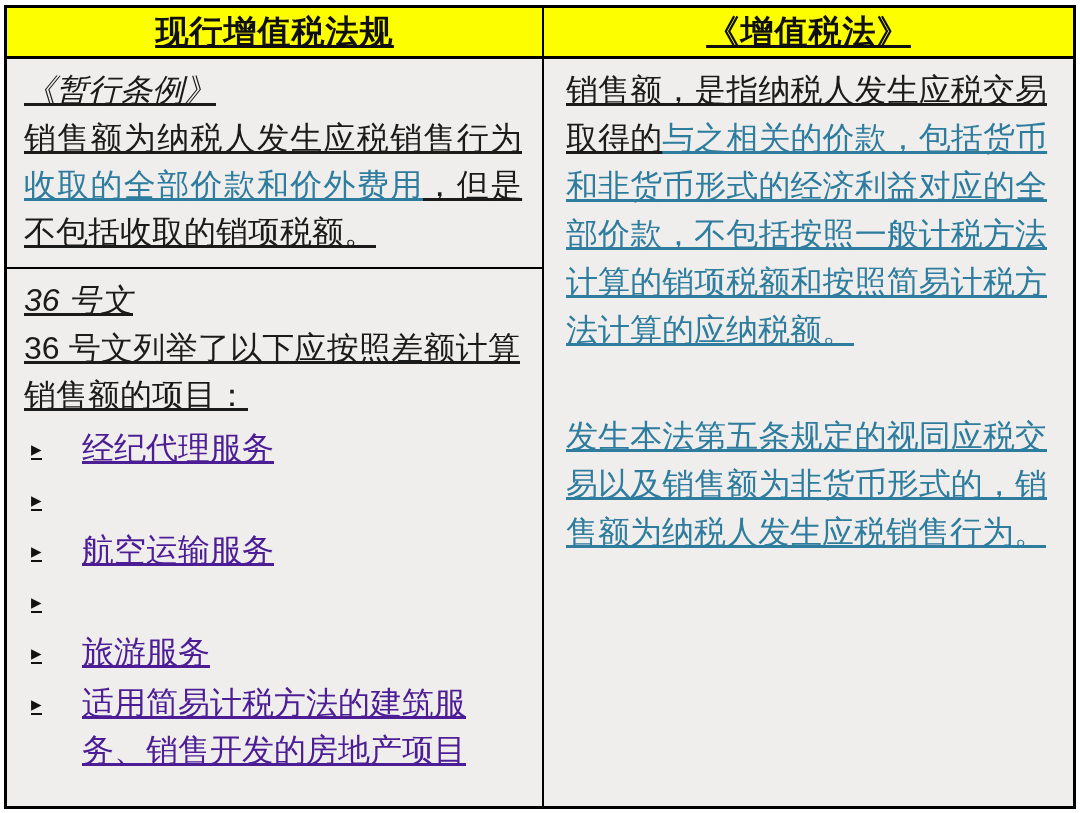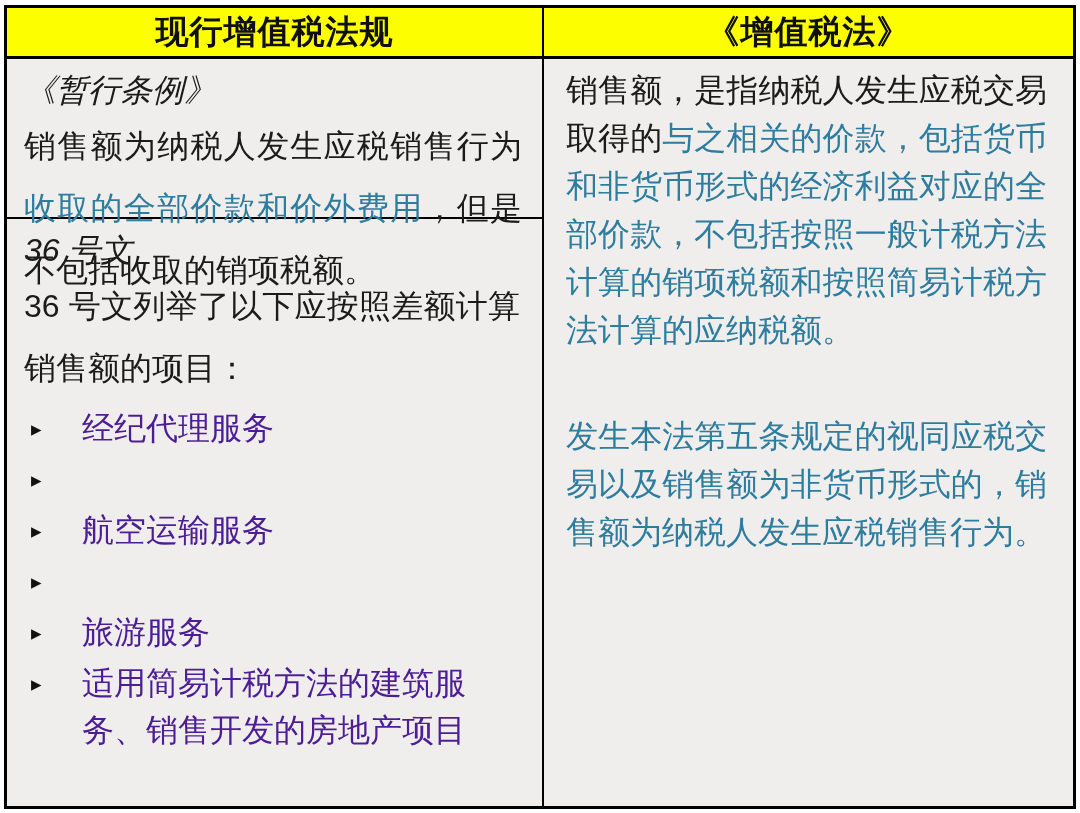--- a/index.html
+++ b/index.html
@@ -1,38 +1,38 @@
 <!DOCTYPE html>
 <html><head>
 <meta charset="utf-8">
 <style>
-  * { margin:0; padding:0; box-sizing:border-box; }
+  * { margin:0; padding:0; box-sizing:border-box;text-decoration:underline; }
   html,body { width:1080px; height:813px; background:#ffffff;
     font-family:"Liberation Sans","DejaVu Sans",sans-serif; }
   .canvas { position:relative; width:1080px; height:813px; background:#ffffff; overflow:hidden; }
 
   .tbl { position:absolute; left:4px; top:5px; width:1072px; height:804px;
     border:3px solid #000; background:#EFEEEC; display:flex; flex-direction:column; }
 
   .hdr-row { flex:none; display:flex; height:51px; background:#FDFF00; border-bottom:3px solid #000; }
   .hdr-cell { display:flex; align-items:center; justify-content:center;
     font-size:33px; font-weight:bold; color:#101010; letter-spacing:1px; }
   .hdr-left { width:537px; border-right:2px solid #000; }
   .hdr-right { flex:1; }
 
   .body-row { flex:1; display:flex; min-height:0; }
   .col-left { width:537px; border-right:2px solid #000; display:flex; flex-direction:column; }
   .col-right { flex:1; padding:7px 26px 8px 22px; }
 
   .cell { font-size:32px; line-height:47px; color:#1b1b1b; }
-  .cell1 { flex:none; height:160px; border-bottom:2px solid #000; padding:7px 20px 8px 17px; }
+  .cell1 { flex:none; height:210px; border-bottom:2px solid #000; padding:7px 20px 8px 17px; }
   .cell2 { flex:1; padding:7px 22px 4px 17px; }
 
   .cell-title { font-style:italic; font-size:32px; line-height:49px; color:#1b1b1b; }
-  .cell-text { font-size:32px; line-height:62px; color:#1b1b1b; text-align:justify; text-justify:inter-ideograph; }
+  .cell-text { font-size:32px; line-height:47px; color:#1b1b1b; text-align:justify; text-justify:inter-ideograph; }
   .col-right .cell-text { line-height:48px; }
   .teal { color:#2E7C9E; }
 
   .bullet-list { margin-top:6px; }
   .bullet-item { display:flex; margin-top:4px; }
   .bullet-marker { flex:none; width:58px; padding-left:7px; font-size:21px; line-height:47px; color:#111; }
   .bullet-text { flex:1; font-size:32px; line-height:47px; color:#4c1d95; }
 
   .para-spacer { height:58px; }
 </style>

